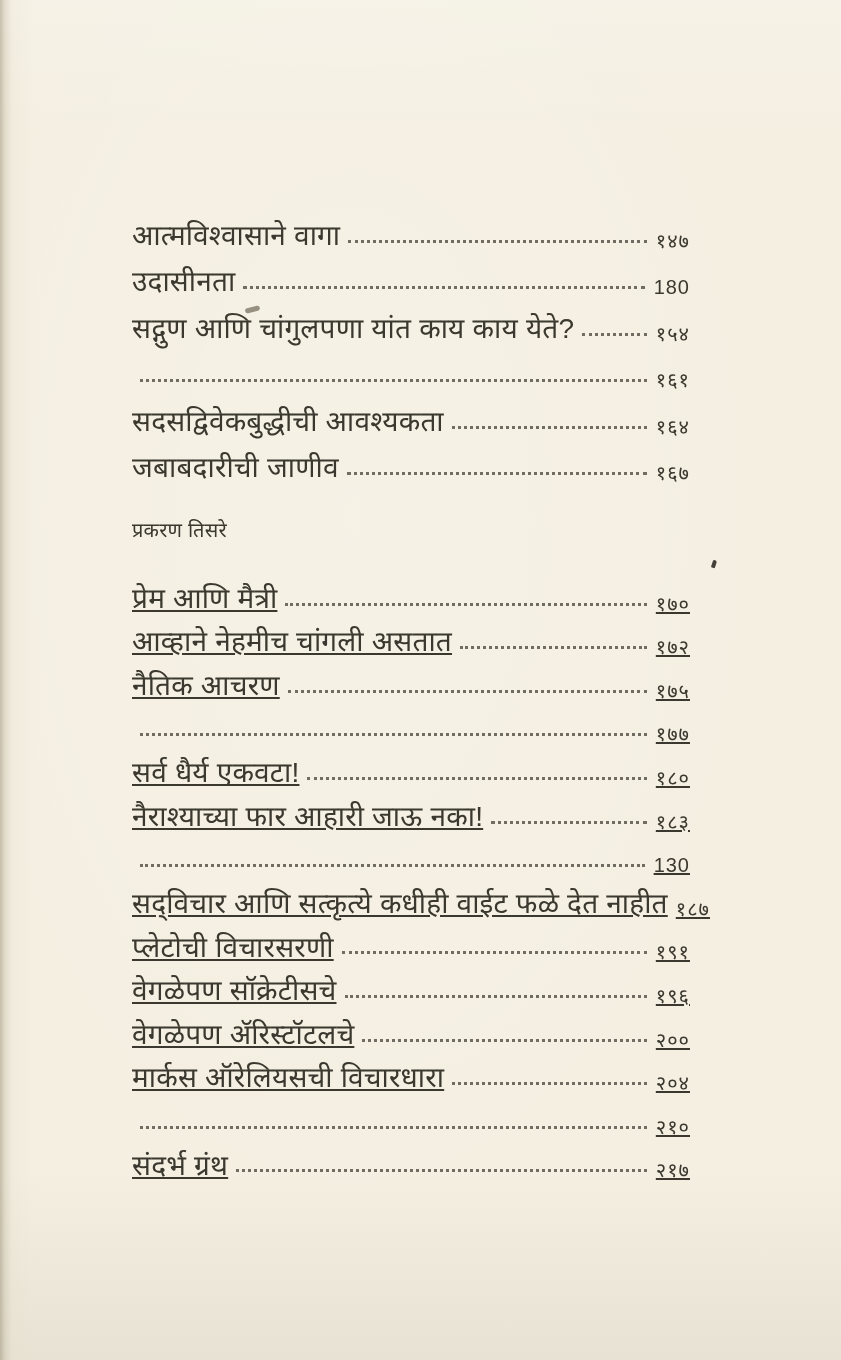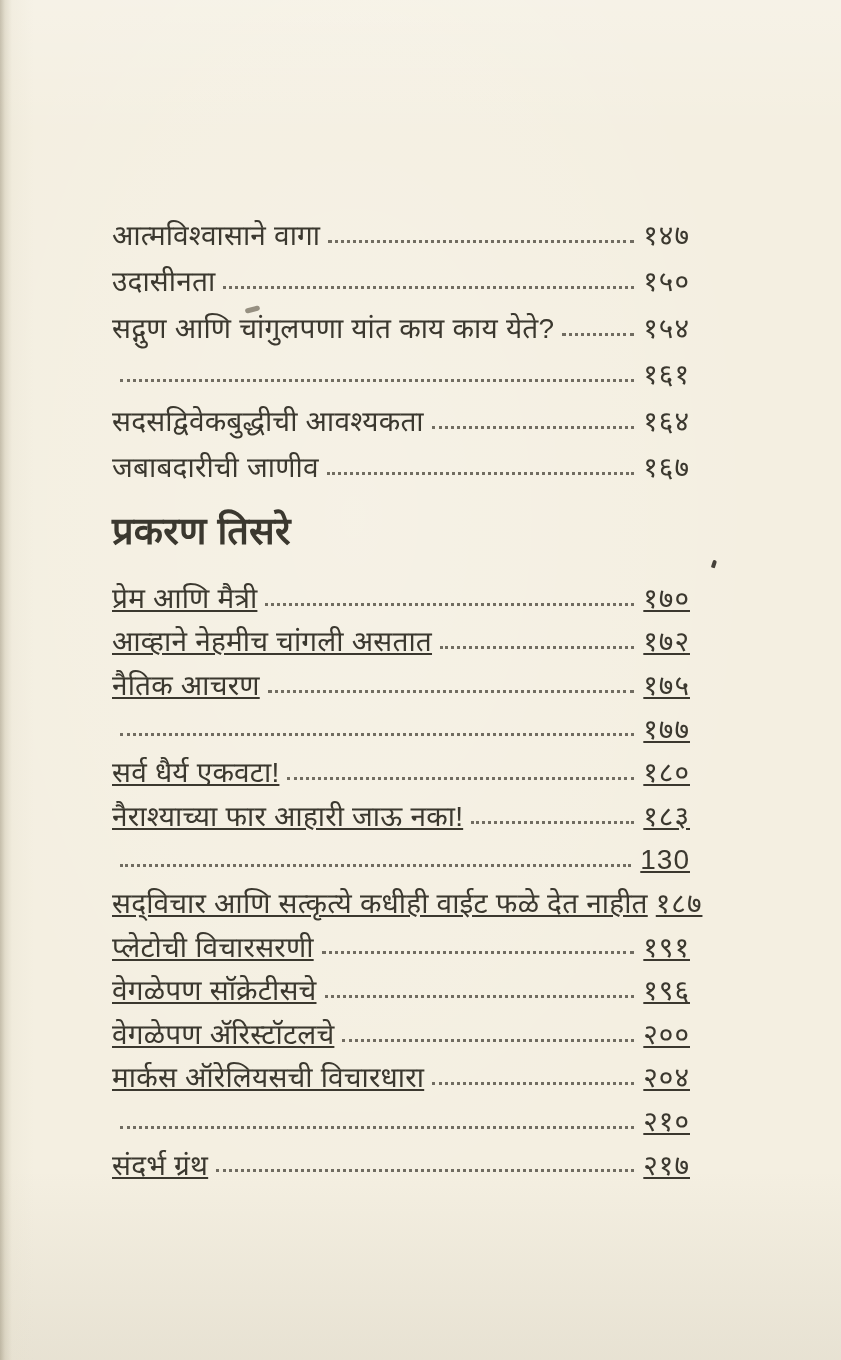--- a/index.html
+++ b/index.html
@@ -19,21 +19,21 @@
     overflow:hidden;
     color:var(--ink);
     background:
       linear-gradient(90deg, rgba(140,130,105,0.45) 0px, rgba(190,182,158,0.35) 5px, rgba(230,224,206,0.25) 12px, rgba(0,0,0,0) 34px),
       linear-gradient(180deg, rgba(255,255,255,0.20) 0%, rgba(0,0,0,0) 10%, rgba(0,0,0,0) 86%, rgba(120,110,85,0.10) 100%),
       radial-gradient(ellipse at 42% 38%, rgba(255,255,255,0.16), rgba(0,0,0,0) 62%),
       var(--paper);
   }
   .toc{
     position:absolute;
-    left:112px; right:151px; top:210px;
+    left:132px; right:151px; top:210px;
   }
   .row{
     display:flex;
     align-items:flex-end;
     padding-bottom:5px;
     box-sizing:border-box;
   }
   .section-0 .row{height:46.5px;}
   .section-1 .row{height:43.6px;text-decoration:underline;}
   .title{
@@ -45,28 +45,28 @@
   .leader{
     flex:1 1 auto;
     min-width:0;
     border-bottom:3px dotted var(--dots);
     margin:0 9px 9px 8px;
     opacity:0.85;
   }
   .row.no-dots .leader{border-bottom:none;margin:0 4px;}
   .pagenum{
     flex:0 0 auto;
-    font-size:28px;
+    font-size:20px;
     line-height:1.1;
     letter-spacing:1px;
     text-align:right;
   }
   .heading{
-    font-size:38px;
-    font-weight:bold;
+    font-size:20px;
+    font-weight:normal;
     height:44px;
     margin:18px 0 25px 0;
     display:flex;
     align-items:center;
     letter-spacing:0.2px;
     text-align:right;
   }
   .speck1{
     position:absolute;
     left:712px; top:560px;
@@ -92,21 +92,21 @@
   <div class="toc" id="toc">
       <div class="section-0">
         <div class="row">
           <span class="title">आत्मविश्वासाने वागा</span>
           <span class="leader"></span>
           <span class="pagenum">१४७</span>
         </div>
         <div class="row">
           <span class="title">उदासीनता</span>
           <span class="leader"></span>
-          <span class="pagenum">१५०</span>
+          <span class="pagenum">180</span>
         </div>
         <div class="row">
           <span class="title">सद्गुण आणि चांगुलपणा यांत काय काय येते?</span>
           <span class="leader"></span>
           <span class="pagenum">१५४</span>
         </div>
         <div class="row">
           <span class="leader"></span>
           <span class="pagenum">१६१</span>
         </div>

